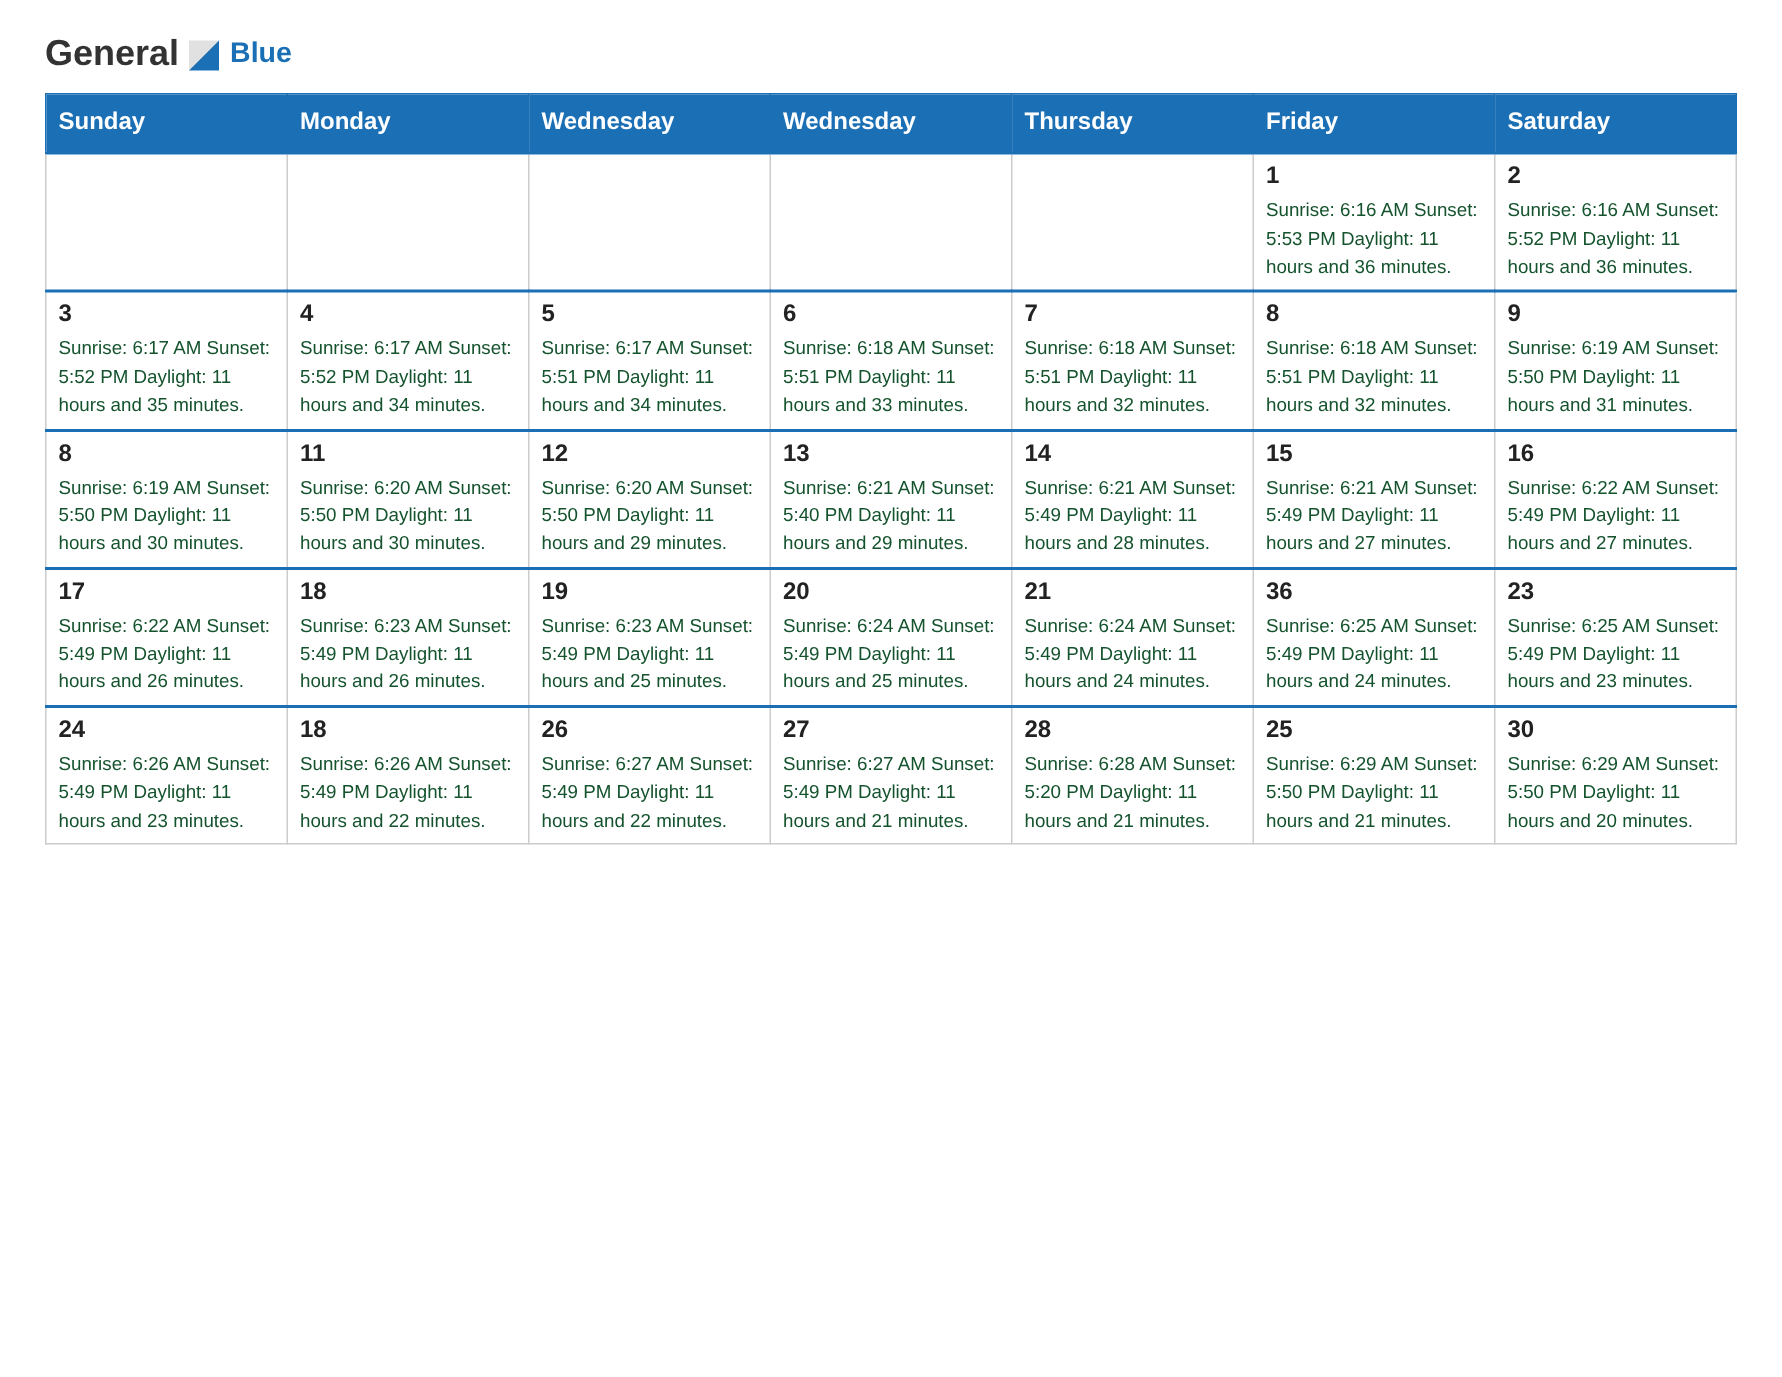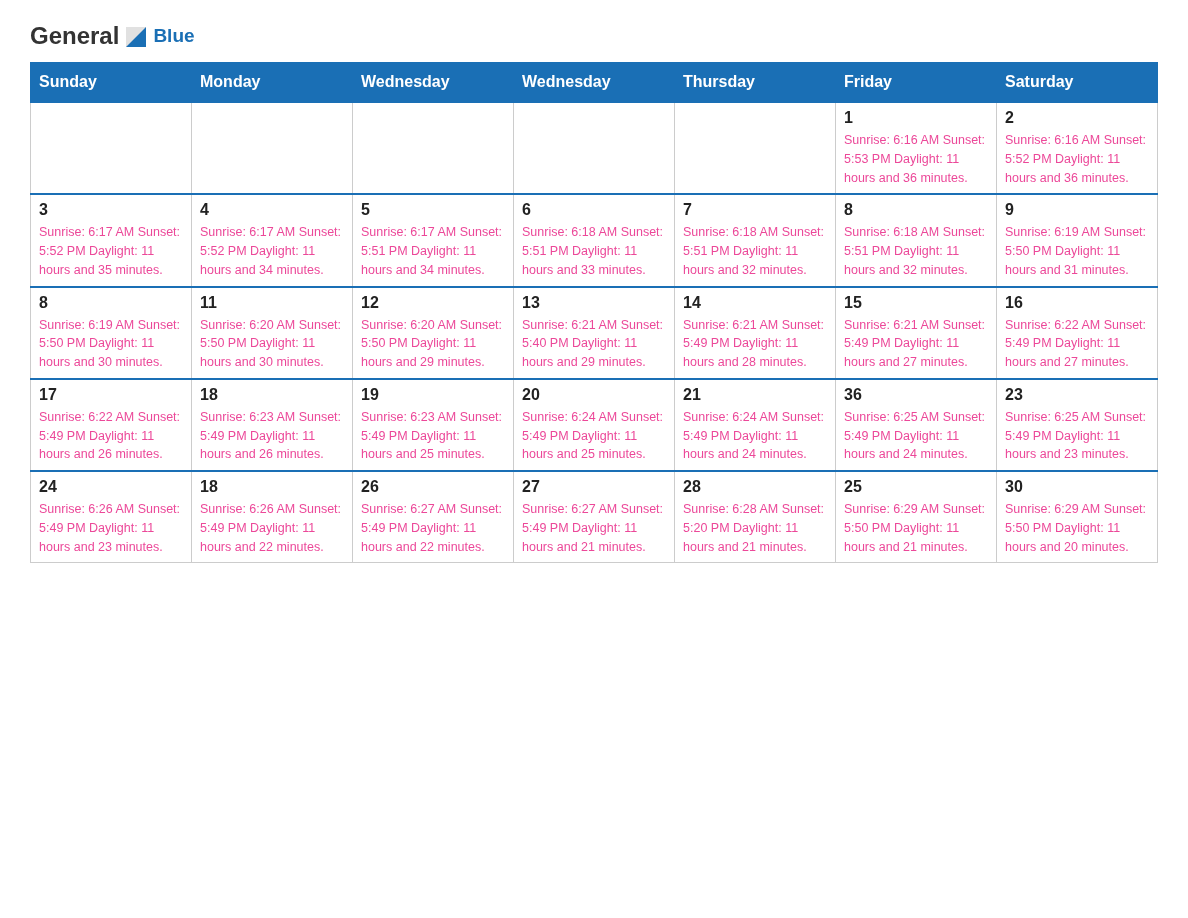--- a/index.html
+++ b/index.html
@@ -73,21 +73,21 @@
     }
     .day-number {
       font-size: 16px;
       font-weight: bold;
       color: #222;
       display: block;
       margin-bottom: 4px;
     }
     .day-info {
       font-size: 12.5px;
-      color: #ec4899;
+      color: #14532d;
       line-height: 1.5;
     }
     .empty-cell {
       background: #fff;
     }
     .calendar tbody tr:last-child {
       border-bottom: none;
     }
   </style>
 </head>

